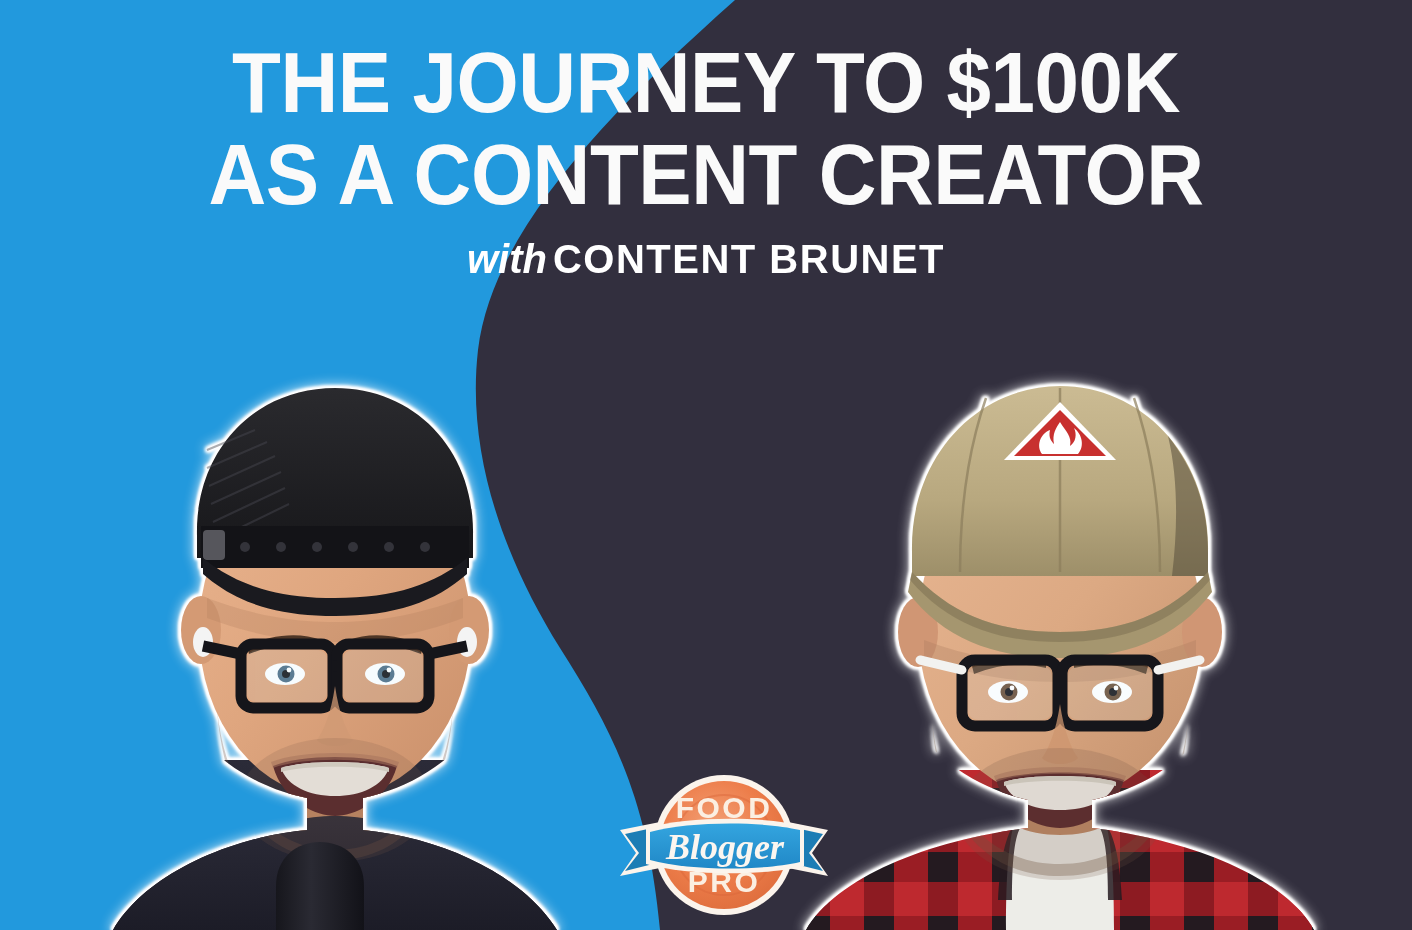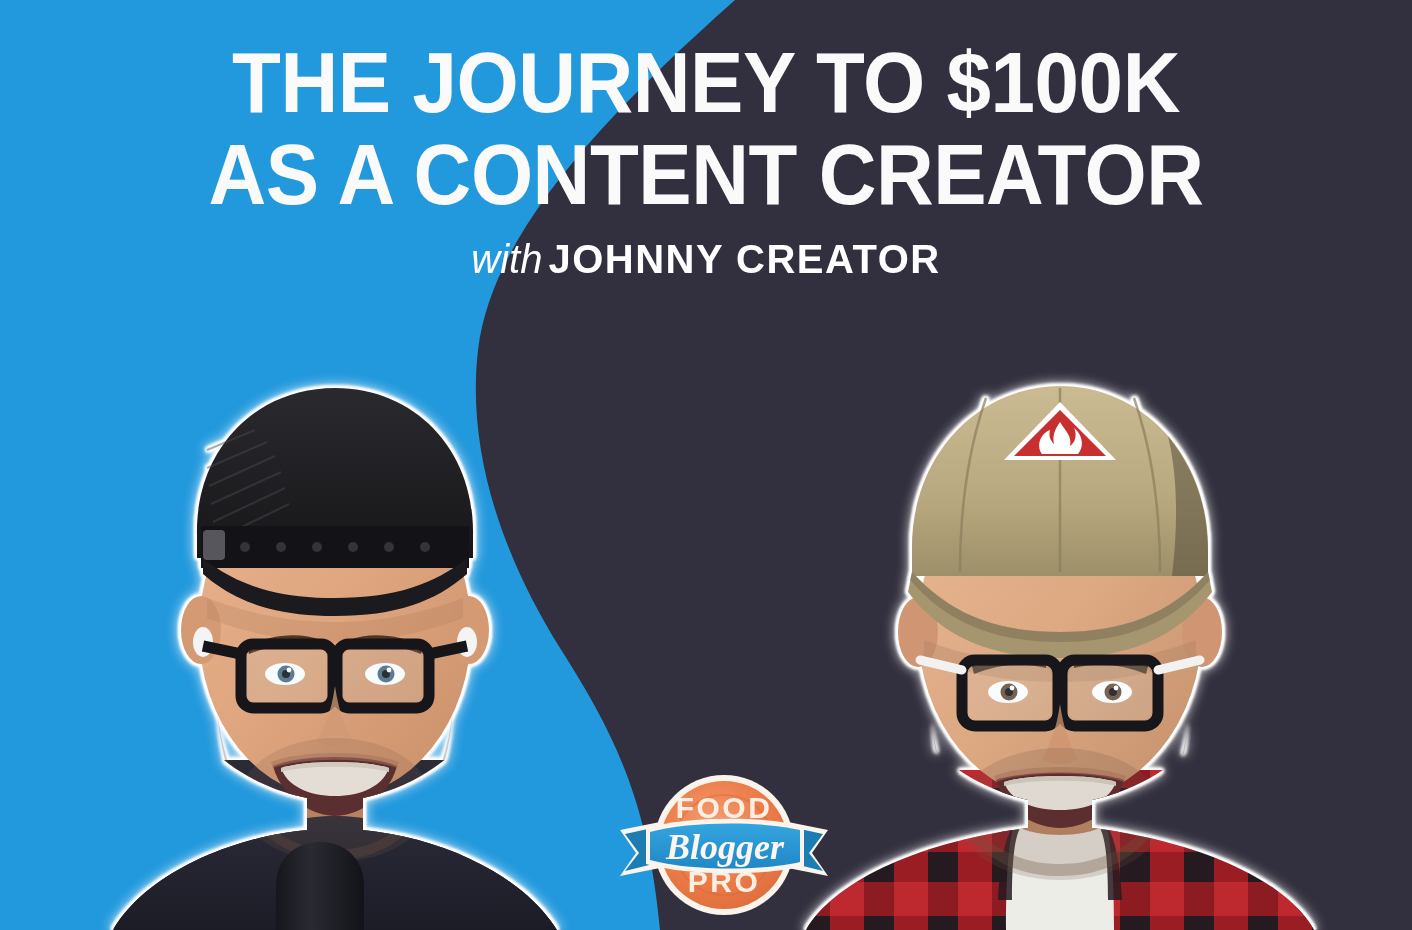--- a/index.html
+++ b/index.html
@@ -44,21 +44,21 @@
   .subtitle{
     display:block;
     margin-top:22px;
     color:#FFFFFF;
     font-size:40px;
     line-height:1;
     white-space:nowrap;
   }
   .subtitle .sub-with{
     font-style:italic;
-    font-weight:400;
+    font-weight:700;
     letter-spacing:0px;
   }
   .subtitle .sub-name{
     font-weight:700;
     letter-spacing:1.5px;
     margin-left:6px;
   }
 
   
   .person{ position:absolute; z-index:4; }
@@ -100,21 +100,21 @@
                C466,455 505,560 560,648
                C614,733 648,800 660,930
                L0,930 Z" fill="#2299DD"></path>
     </svg>
   </div>
 
   <div class="title-block">
     <span class="title-line l1">THE JOURNEY TO $100K</span>
     <span class="title-line l2">AS A CONTENT CREATOR</span>
     <span class="subtitle">
-      <span class="sub-with">with</span><span class="sub-name">JOHNNY CREATOR</span>
+      <span class="sub-with">with</span><span class="sub-name">CONTENT BRUNET</span>
     </span>
   </div>
 
   <div class="person cutout" style="left:95px; top:330px; width:480px; height:600px;">
     <svg viewBox="0 0 480 600" style="width:100%;height:100%;display:block;">
       <defs>
         <clipPath id="hostClip">
           <path d="M240,12 C320,12 386,66 398,148
                    L404,250 C414,300 410,352 384,392
                    C360,430 316,458 268,468

